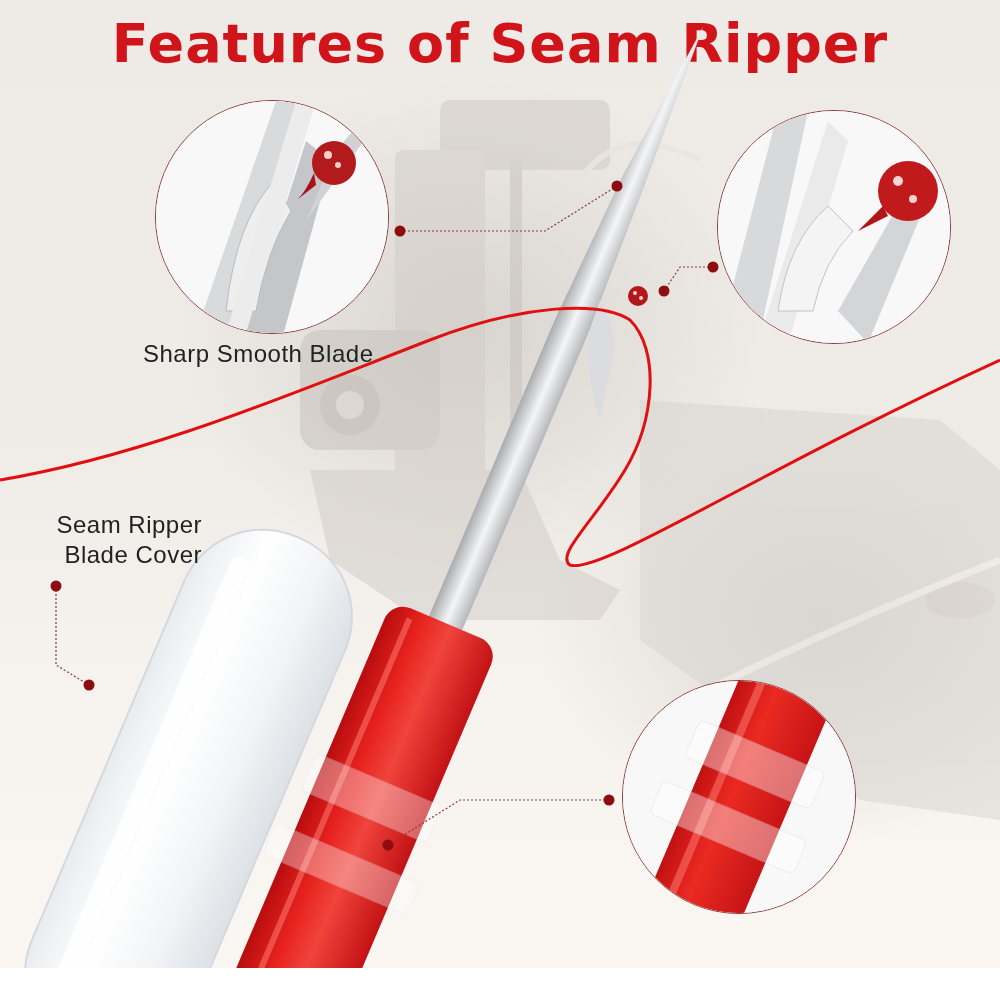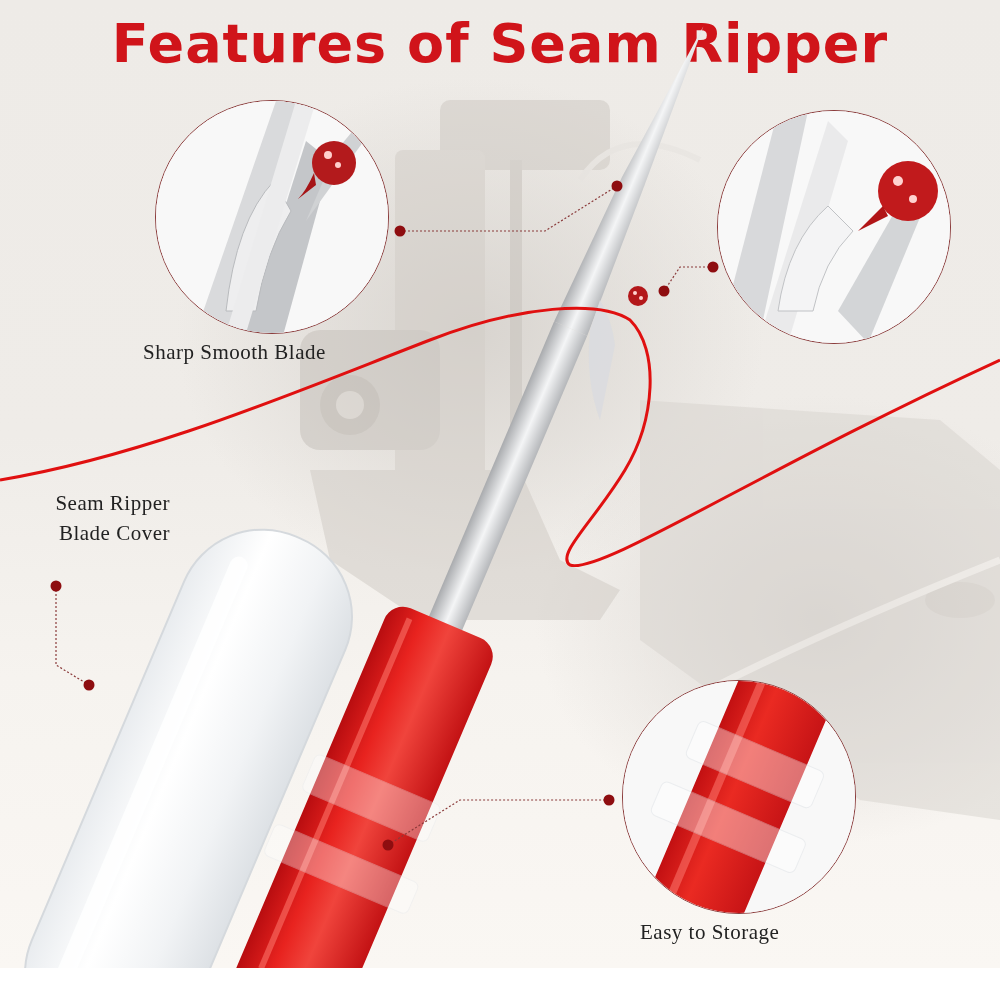--- a/index.html
+++ b/index.html
@@ -15,22 +15,22 @@
       position: absolute; top: 12px; left: 0; width: 1000px; text-align: center;
       font-family: "DejaVu Sans", sans-serif; font-weight: bold; font-size: 54px;
       letter-spacing: 1px; color: #d0141a; margin: 0;
     }
     .bg-machine { position: absolute; left: 0; top: 0; width: 1000px; height: 1000px; }
     .circle {
       position: absolute; border-radius: 50%; overflow: hidden;
       background: #f7f7f7; border: 1.5px solid #8a3a3a;
     }
     .label {
-      position: absolute; color: #222; font-size: 21px; letter-spacing: 0.5px;
-      font-family: Liberation Serif, serif; white-space: nowrap;
+      position: absolute; color: #222; font-size: 24px; letter-spacing: 0.5px;
+      font-family: Liberation Sans, sans-serif; white-space: nowrap;
     }
     .label.multi { white-space: normal; line-height: 30px; text-align: right; width: 170px; }
     .overlay { position: absolute; left: 0; top: 0; width: 1000px; height: 1000px; pointer-events: none; }
   </style>
 </head>
 <body>
 
 <div class="stage">
 
   <svg class="bg-machine" viewBox="0 0 1000 1000">
@@ -139,21 +139,21 @@
       <path d="M40 232 L110 10 L130 30 L70 232 Z" fill="#eaeaeb"></path>
       <path d="M60 200 Q70 130 110 95 L135 120 Q105 150 95 200 Z" fill="#f4f4f5" stroke="#c0c2c5"></path>
       <path d="M120 200 L200 60 L215 75 L150 232 Z" fill="#d3d5d7"></path>
       <circle cx="190" cy="80" r="30" fill="#c11a1c"></circle>
       <path d="M165 95 Q150 110 140 120 L170 105 Z" fill="#b11517"></path>
       <circle cx="180" cy="70" r="5" fill="#ffd3d0"></circle>
       <circle cx="195" cy="88" r="4" fill="#ffd3d0"></circle>
     </svg>
   </div>
 
-  <div class="label multi" style="left:0px; top:488px;">
+  <div class="label multi" style="left:0px; top:510px;padding-left:32px;">
     <div>Seam Ripper</div>
     <div>Blade Cover</div>
   </div>
 
   <div class="circle" style="left:622px; top:680px; width:232px; height:232px;">
     <svg width="232" height="232" viewBox="0 0 232 232">
       <defs>
         <linearGradient id="h2" x1="0" y1="0" x2="1" y2="0">
           <stop offset="0" stop-color="#c21012"></stop>
           <stop offset="0.4" stop-color="#ea2a22"></stop>
@@ -162,15 +162,14 @@
       </defs>
       <rect width="232" height="232" fill="#f8f8f8"></rect>
       <g transform="rotate(23 116 116)">
         <rect x="70" y="-30" width="96" height="300" rx="14" fill="url(#h2)"></rect>
         <rect x="88" y="-30" width="8" height="300" fill="#ff7f75" opacity="0.5"></rect>
         <rect x="50" y="60" width="136" height="40" rx="6" fill="#ffffff" opacity="0.4" stroke="#d8dde2"></rect>
         <rect x="40" y="130" width="156" height="36" rx="6" fill="#ffffff" opacity="0.4" stroke="#d8dde2"></rect>
       </g>
     </svg>
   </div>
-  <div class="label" style="left:640px; top:920px;">Easy to Storage</div>
 
 </div>
 
 </body></html>

